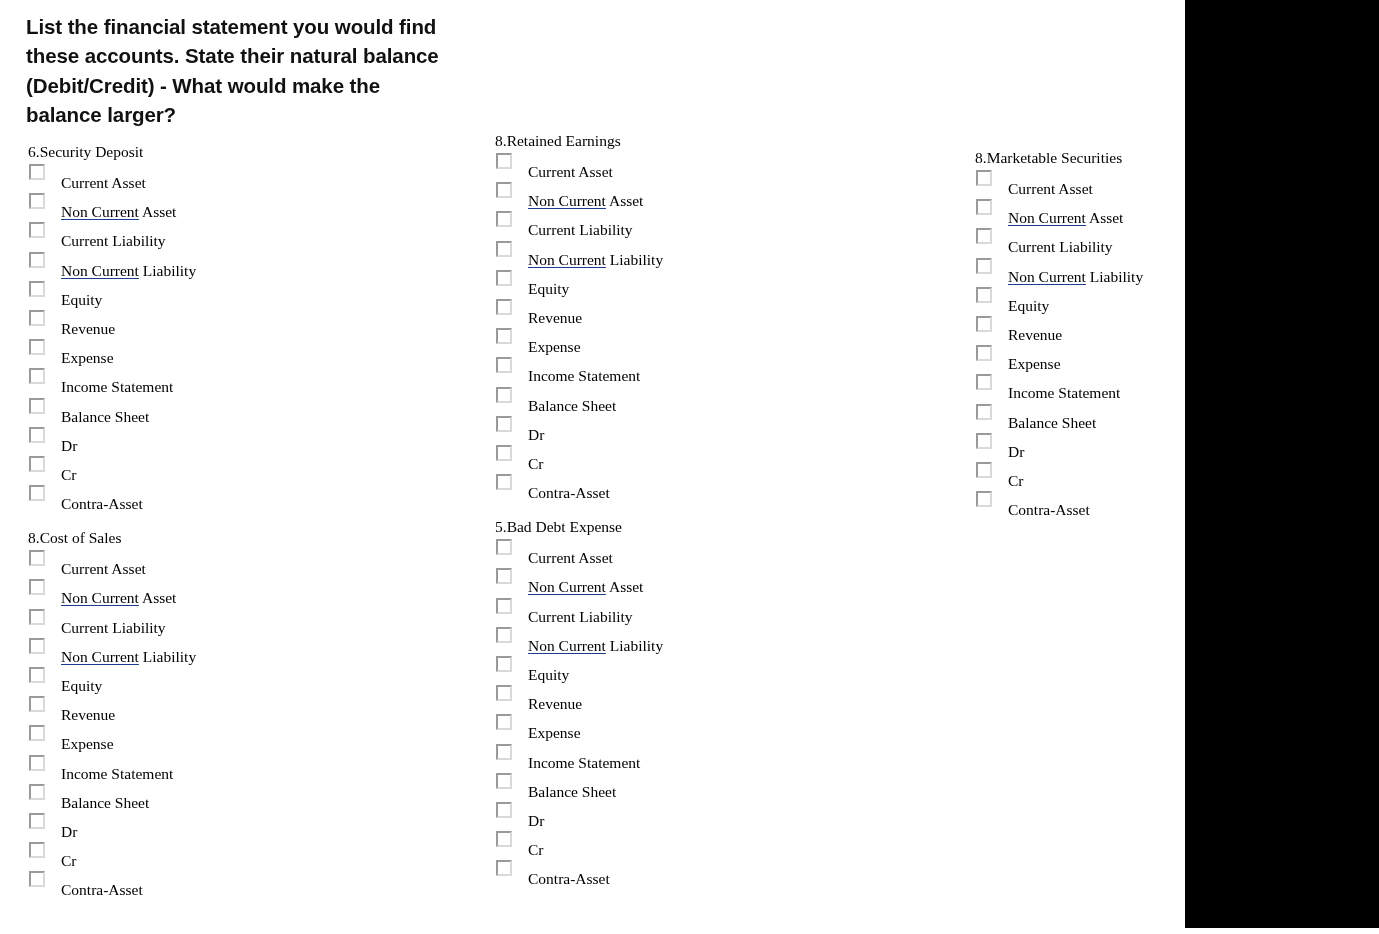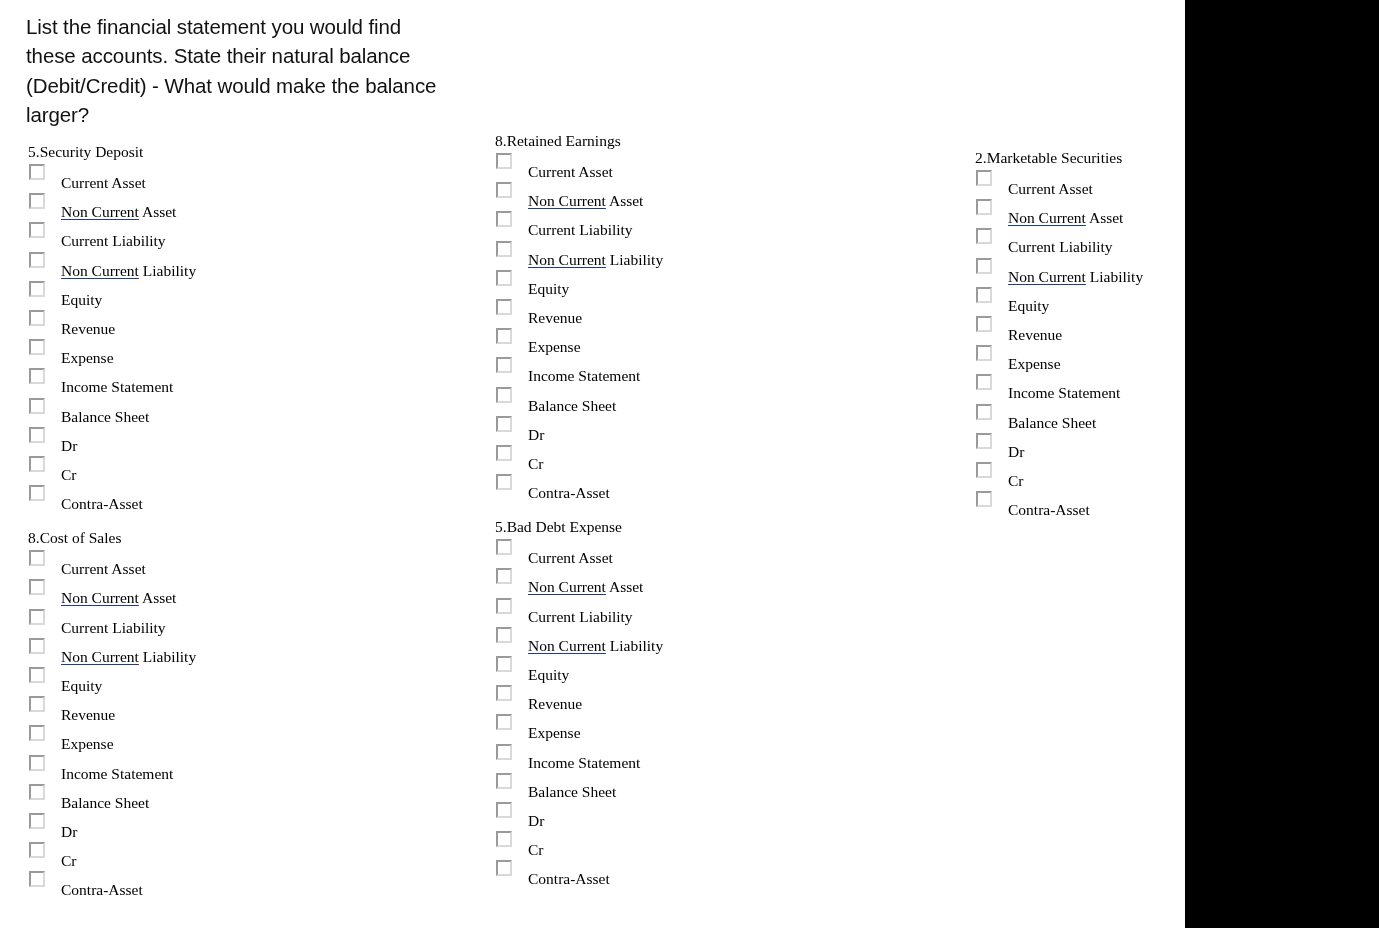--- a/index.html
+++ b/index.html
@@ -31,20 +31,21 @@
   #prompt {
     position: absolute;
     left: 26px;
     top: 12px;
     width: 430px;
     font-family: "Liberation Sans", "DejaVu Sans", sans-serif;
     font-size: 20.5px;
     line-height: 29.3px;
     color: #111111;
     letter-spacing: -0.1px;
+    font-weight: bold;
   }
 
   
   .column {
     position: absolute;
     width: 300px;
   }
   #column-1 { left: 28px;  top: 143px; }
   #column-2 { left: 495px; top: 132px; }
   #column-3 { left: 975px; top: 149px; }
@@ -104,21 +105,21 @@
 </style>
 </head>
 <body>
 
 <div id="black-band"></div>
 
 <div id="prompt">List the financial statement you would find these accounts. State their natural balance (Debit/Credit) - What would make the balance larger?</div>
 
 <div class="column" id="column-1">
     <div class="group">
-      <div class="group-title">5.Security Deposit</div>
+      <div class="group-title">6.Security Deposit</div>
       <ul class="option-list">
         <li class="option-row">
           <span class="checkbox"></span>
           <span class="option-label">Current Asset</span>
         </li>
         <li class="option-row">
           <span class="checkbox"></span>
           <span class="option-label"><span class="spellmark">Non Current</span><span> Asset</span></span>
         </li>
         <li class="option-row">
@@ -320,21 +321,21 @@
         </li>
         <li class="option-row">
           <span class="checkbox"></span>
           <span class="option-label">Contra-Asset</span>
         </li>
       </ul>
     </div>
   </div>
 <div class="column" id="column-3">
     <div class="group">
-      <div class="group-title">2.Marketable Securities</div>
+      <div class="group-title">8.Marketable Securities</div>
       <ul class="option-list">
         <li class="option-row">
           <span class="checkbox"></span>
           <span class="option-label">Current Asset</span>
         </li>
         <li class="option-row">
           <span class="checkbox"></span>
           <span class="option-label"><span class="spellmark">Non Current</span><span> Asset</span></span>
         </li>
         <li class="option-row">

